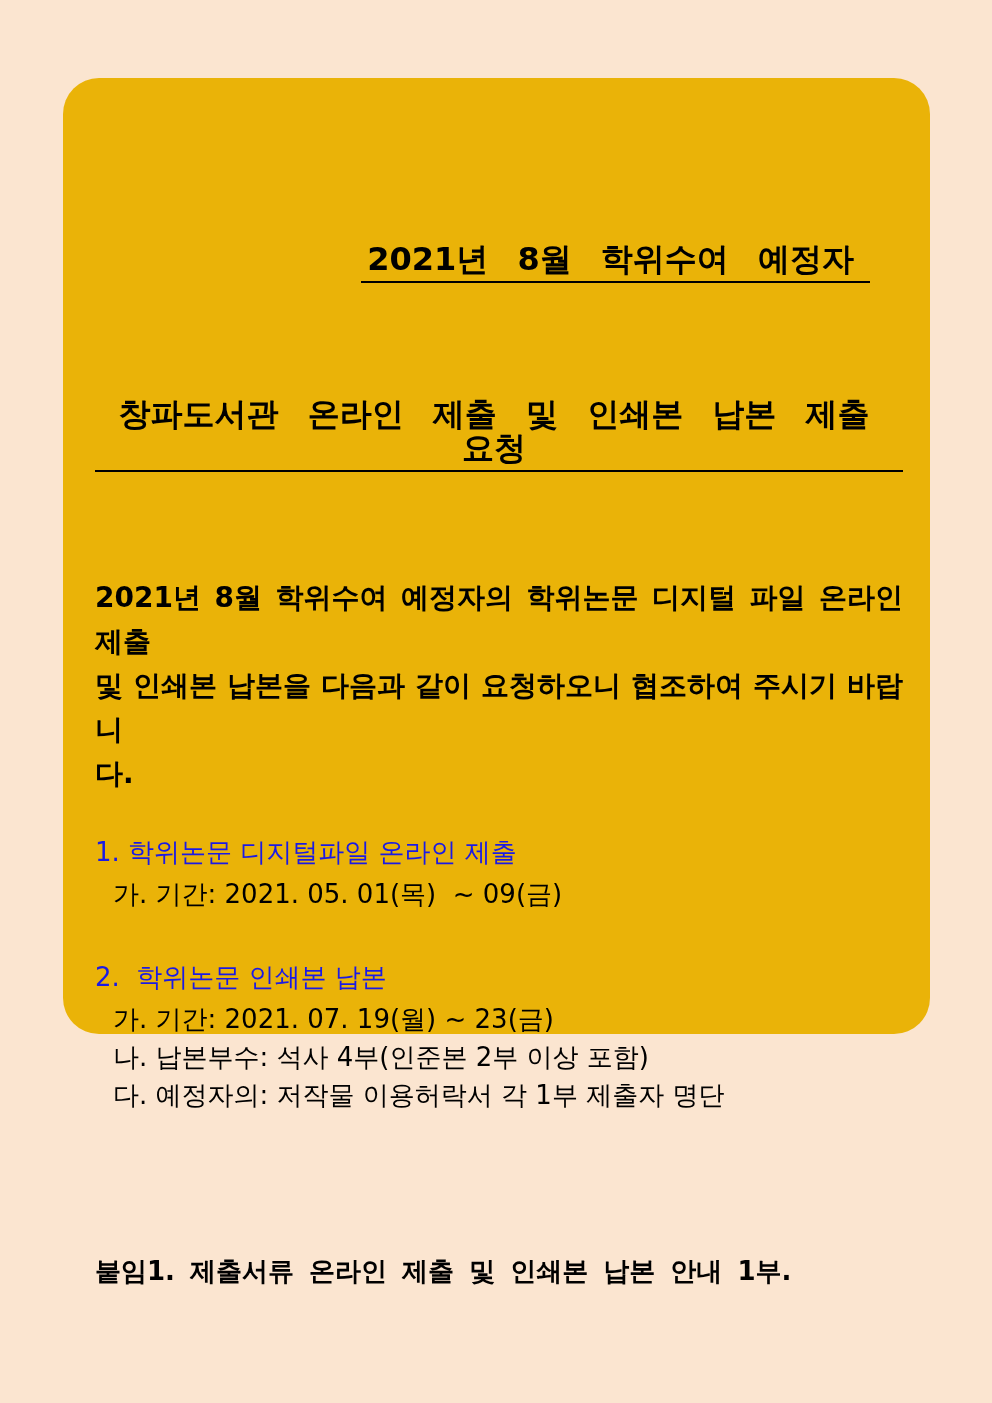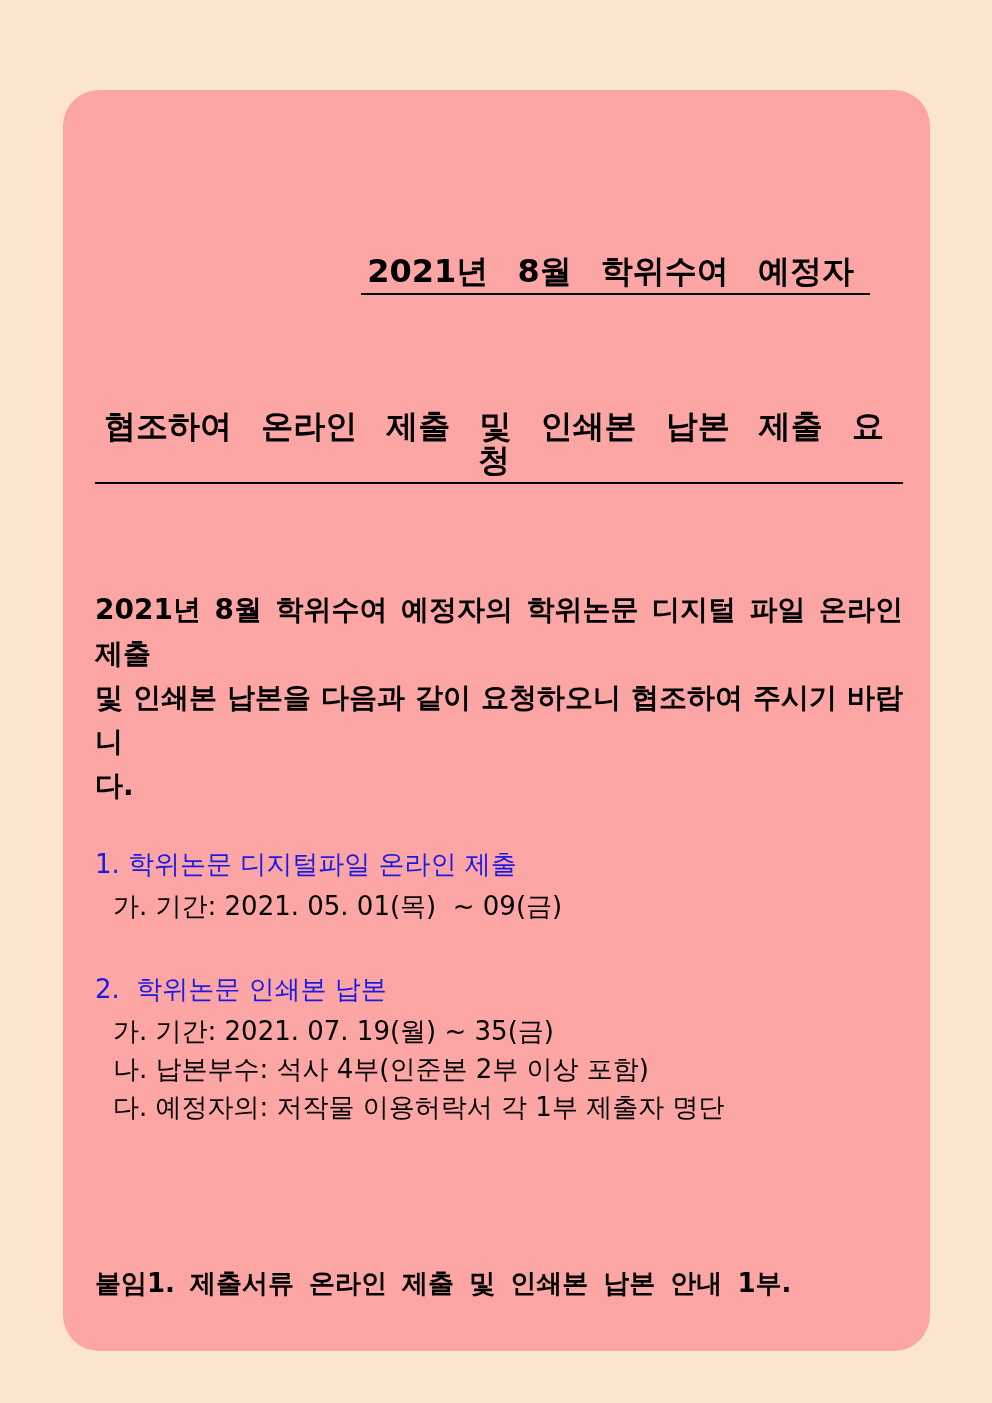--- a/index.html
+++ b/index.html
@@ -14,26 +14,25 @@
     width: 992px;
     height: 1403px;
     background: #fbe5d0;
     overflow: hidden;
   }
   .document-card {
     position: absolute;
     left: 63px;
     top: 78px;
     width: 867px;
-    height: 1261px;
-    background: #fca5a5;
+    height: 956px;
+    background: #eab308;
     border-radius: 36px;
     box-sizing: border-box;
     padding: 124px 27px 0 32px;
-    margin-top: 12px;
   }
   
   .title-block {
     text-align: center;
   }
   .title-line {
     font-size: 32px;
     font-weight: bold;
     word-spacing: 18px;
     white-space: pre-wrap;
@@ -88,38 +87,38 @@
 <body>
 
 <div class="page-frame">
   <div class="document-card">
 
     <div class="title-block">
       <div class="title-line">
         <span>2021년 8월 학위수여 예정자</span>
       </div>
       <div class="title-line">
-        <span>협조하여 온라인 제출 및 인쇄본 납본 제출 요청</span>
+        <span>창파도서관 온라인 제출 및 인쇄본 납본 제출 요청</span>
       </div>
     </div>
 
     <div class="intro-paragraph">
       <div class="intro-line justified">2021년 8월 학위수여 예정자의 학위논문 디지털 파일 온라인 제출</div>
       <div class="intro-line justified">및 인쇄본 납본을 다음과 같이 요청하오니 협조하여 주시기 바랍니</div>
       <div class="intro-line">다.</div>
     </div>
 
     <div class="section-1">
       <div class="section-heading">1. 학위논문 디지털파일 온라인 제출</div>
       <div class="section-item">가. 기간: 2021. 05. 01(목)  ~ 09(금)</div>
     </div>
 
     <div class="section-2">
       <div class="section-heading">2.  학위논문 인쇄본 납본</div>
-      <div class="section-item">가. 기간: 2021. 07. 19(월) ~ 35(금)</div>
+      <div class="section-item">가. 기간: 2021. 07. 19(월) ~ 23(금)</div>
       <div class="section-item">나. 납본부수: 석사 4부(인준본 2부 이상 포함)</div>
       <div class="section-item">다. 예정자의: 저작물 이용허락서 각 1부 제출자 명단</div>
     </div>
 
     <div class="attachments">
       <div class="attachment-line-1">붙임1. 제출서류 온라인 제출 및 인쇄본 납본 안내 1부.</div>
       
     </div>
 
   </div>

